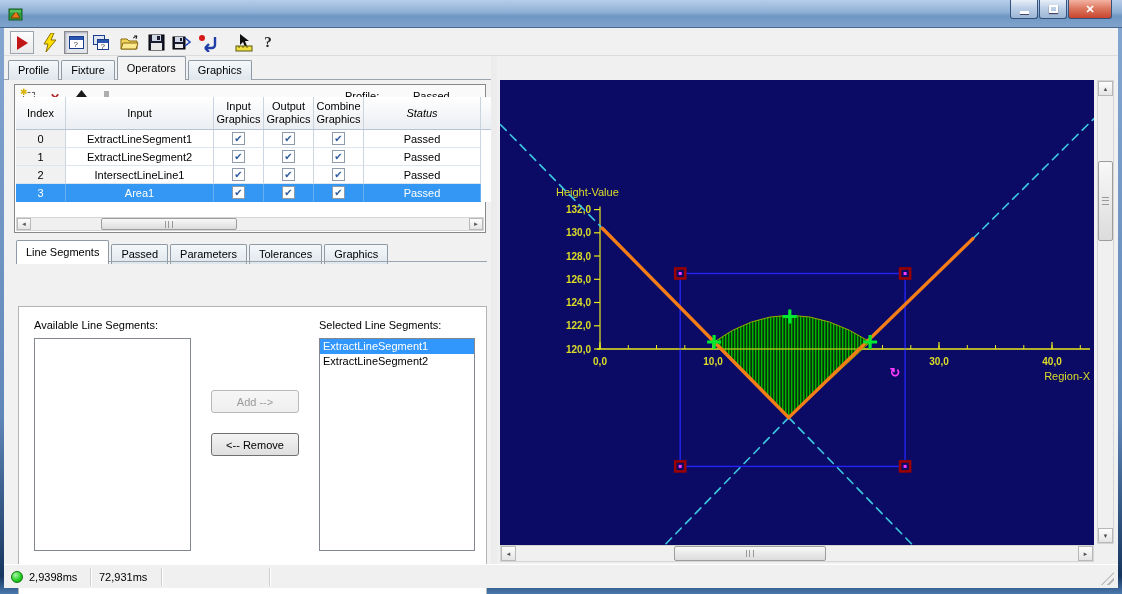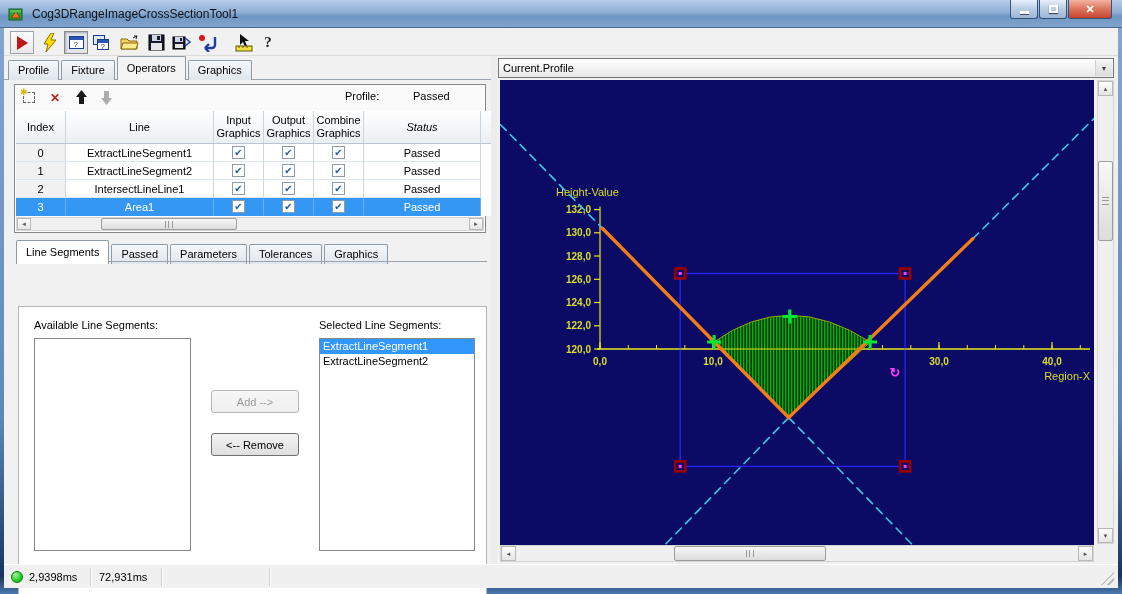--- a/index.html
+++ b/index.html
@@ -44,21 +44,21 @@
 
   
   .op-box { left:10px; top:28px; width:472px; height:149px; background:#fff; border:1px solid #888; }
   .mini-tb { position:absolute; left:0; top:0; right:0; height:25px; background:#fafafa; }
   .mtb-icon { position:absolute; top:4px; width:18px; height:17px; display:flex; align-items:center; justify-content:center; }
   .new-shape { position:relative; width:12px; height:11px; border:1px dashed #666; }
   .new-shape .spark { position:absolute; left:-4px; top:-6px; color:#d8b400; font-size:9px; }
   .del-x { color:#b22222; font-weight:bold; font-size:12px; }
   .status-strip { position:absolute; top:5px; font-size:11px; }
 
-  .grid { position:absolute; left:1px; top:26px; width:567px; height:105px; background:#fff; }
+  .grid { position:absolute; left:1px; top:12px; width:567px; height:105px; background:#fff; }
   .thead { display:flex; height:33px; background:linear-gradient(#ffffff,#ebeef2); border-bottom:1px solid #b8c4d2; }
   .th { display:flex; align-items:center; justify-content:center; text-align:center; line-height:1.15;
         border-right:1px solid #c9d4e0; overflow:hidden; }
   .trow { display:flex; height:18px; }
   .td { display:flex; align-items:center; justify-content:center; border-right:1px solid #ccd6e2; border-bottom:1px solid #dde5ee; overflow:hidden; }
   .td.idx { background:#f1f1f1; }
   .trow.sel .td { background:#3497f3; color:#fff; border-right-color:#66b0f0; border-bottom-color:#3497f3; }
   .trow.sel .td.idx { background:#3497f3; }
   .cbx { width:13px; height:13px; background:#fff; border:1px solid #8e9bab; display:flex; align-items:center; justify-content:center;
          font-size:10px; color:#2d5c9e; line-height:1; }
@@ -104,21 +104,20 @@
 </style>
 </head>
 <body>
 
 <div class="abs titlebar">
   <svg class="abs app-icon" viewBox="0 0 16 16">
     <rect x="1" y="3" width="13" height="11" fill="#2f9e3f" stroke="#145a1e"></rect>
     <polygon points="3,12 8,5 12,12" fill="#e87818" stroke="#7a3c08"></polygon>
     <rect x="2" y="4" width="11" height="2.5" fill="#55c060"></rect>
   </svg>
-  <span class="abs title-text">Cog3DRangeImageCrossSectionTool1</span>
   <div class="abs capbtns">
     <div class="capbtn">
         <span class="min-glyph"></span>
       </div>
     <div class="capbtn">
         <span class="max-glyph"></span>
       </div>
     <div class="capbtn close">
         <span>✕</span>
       </div>
@@ -219,21 +218,21 @@
         <svg width="13" height="15" viewBox="0 0 13 15">
             <path d="M6.5 15 L12 8 H9 V1 H4 V8 H1 Z" fill="#adadad"></path>
           </svg>
       </div>
       <span class="status-strip" style="left:330px">Profile:</span>
       <span class="status-strip" style="left:398px">Passed</span>
     </div>
     <div class="grid" id="op-grid">
         <div class="thead">
           <div class="th" style="width: 50px;">Index</div>
-          <div class="th" style="width: 148px;">Line</div>
+          <div class="th" style="width: 148px;">Input</div>
           <div class="th" style="width: 50px;">Input Graphics</div>
           <div class="th" style="width: 50px;">Output Graphics</div>
           <div class="th" style="width: 50px;">Combine Graphics</div>
           <div class="th" style="width: 117px; font-style: italic;">Status</div>
         </div>
         <div class="trow">
           <div class="td idx" style="width: 50px;">0</div>
           <div class="td" style="width: 148px;">ExtractLineSegment1</div>
           <div class="td" style="width: 50px;">
             <span class="cbx">✔</span>
@@ -319,24 +318,20 @@
     <div class="listbox" style="left:300px;top:31px;width:156px;height:213px" id="sel-list">
         <div class="li hl">ExtractLineSegment1</div>
         <div class="li">ExtractLineSegment2</div>
       </div>
   </div>
 </div>
 
 <div class="abs splitter"></div>
 
 <div class="abs right-pane">
-  <div class="combo">
-    <span>Current.Profile</span>
-    <span class="combo-arrow">▼</span>
-  </div>
   <div class="chart-host" id="chart-host"><svg width="600" height="465">
         <defs>
           <pattern id="hat" width="3" height="3" patternUnits="userSpaceOnUse">
             <rect width="3" height="3" fill="#06320c"></rect>
             <rect width="1.4" height="3" fill="#00b400"></rect>
           </pattern>
         </defs>
         <line x1="97" y1="269" x2="590" y2="269" stroke="#e8e81c" stroke-width="1.2"></line>
         <line x1="100" y1="269" x2="100" y2="126.6" stroke="#e8e81c" stroke-width="1.2"></line>
         <line x1="100" y1="269" x2="100" y2="265" stroke="#e8e81c"></line>

